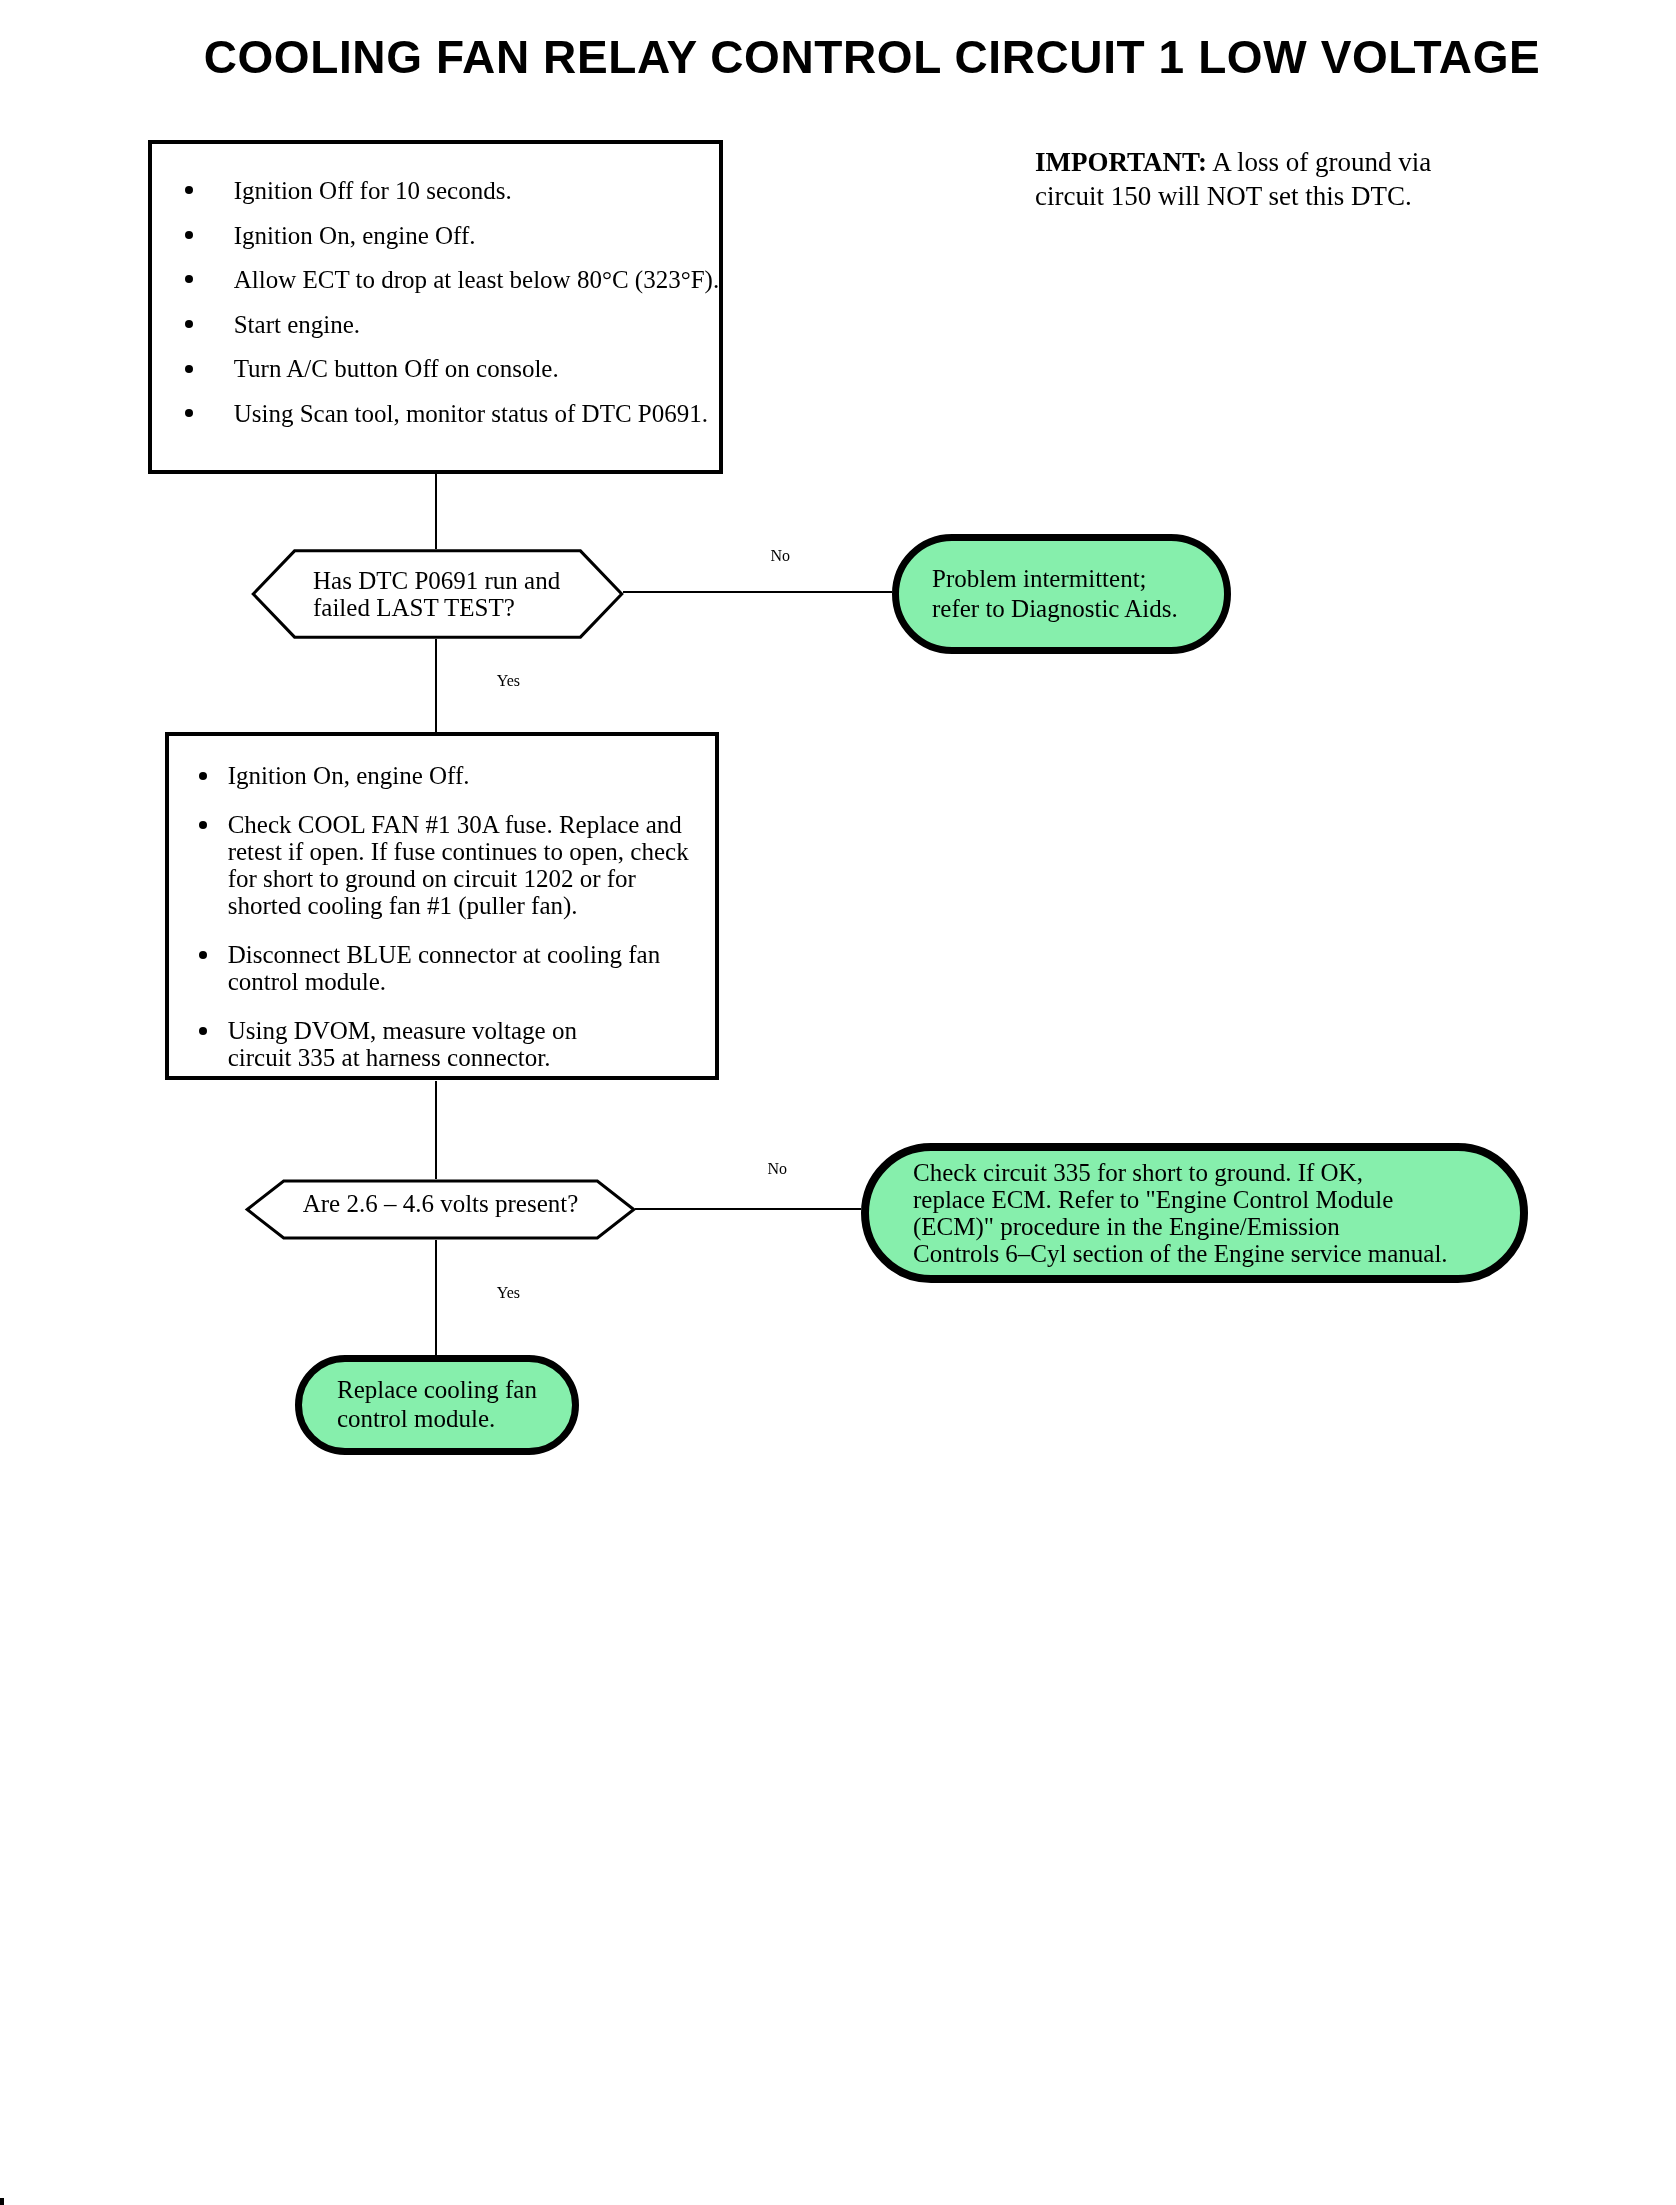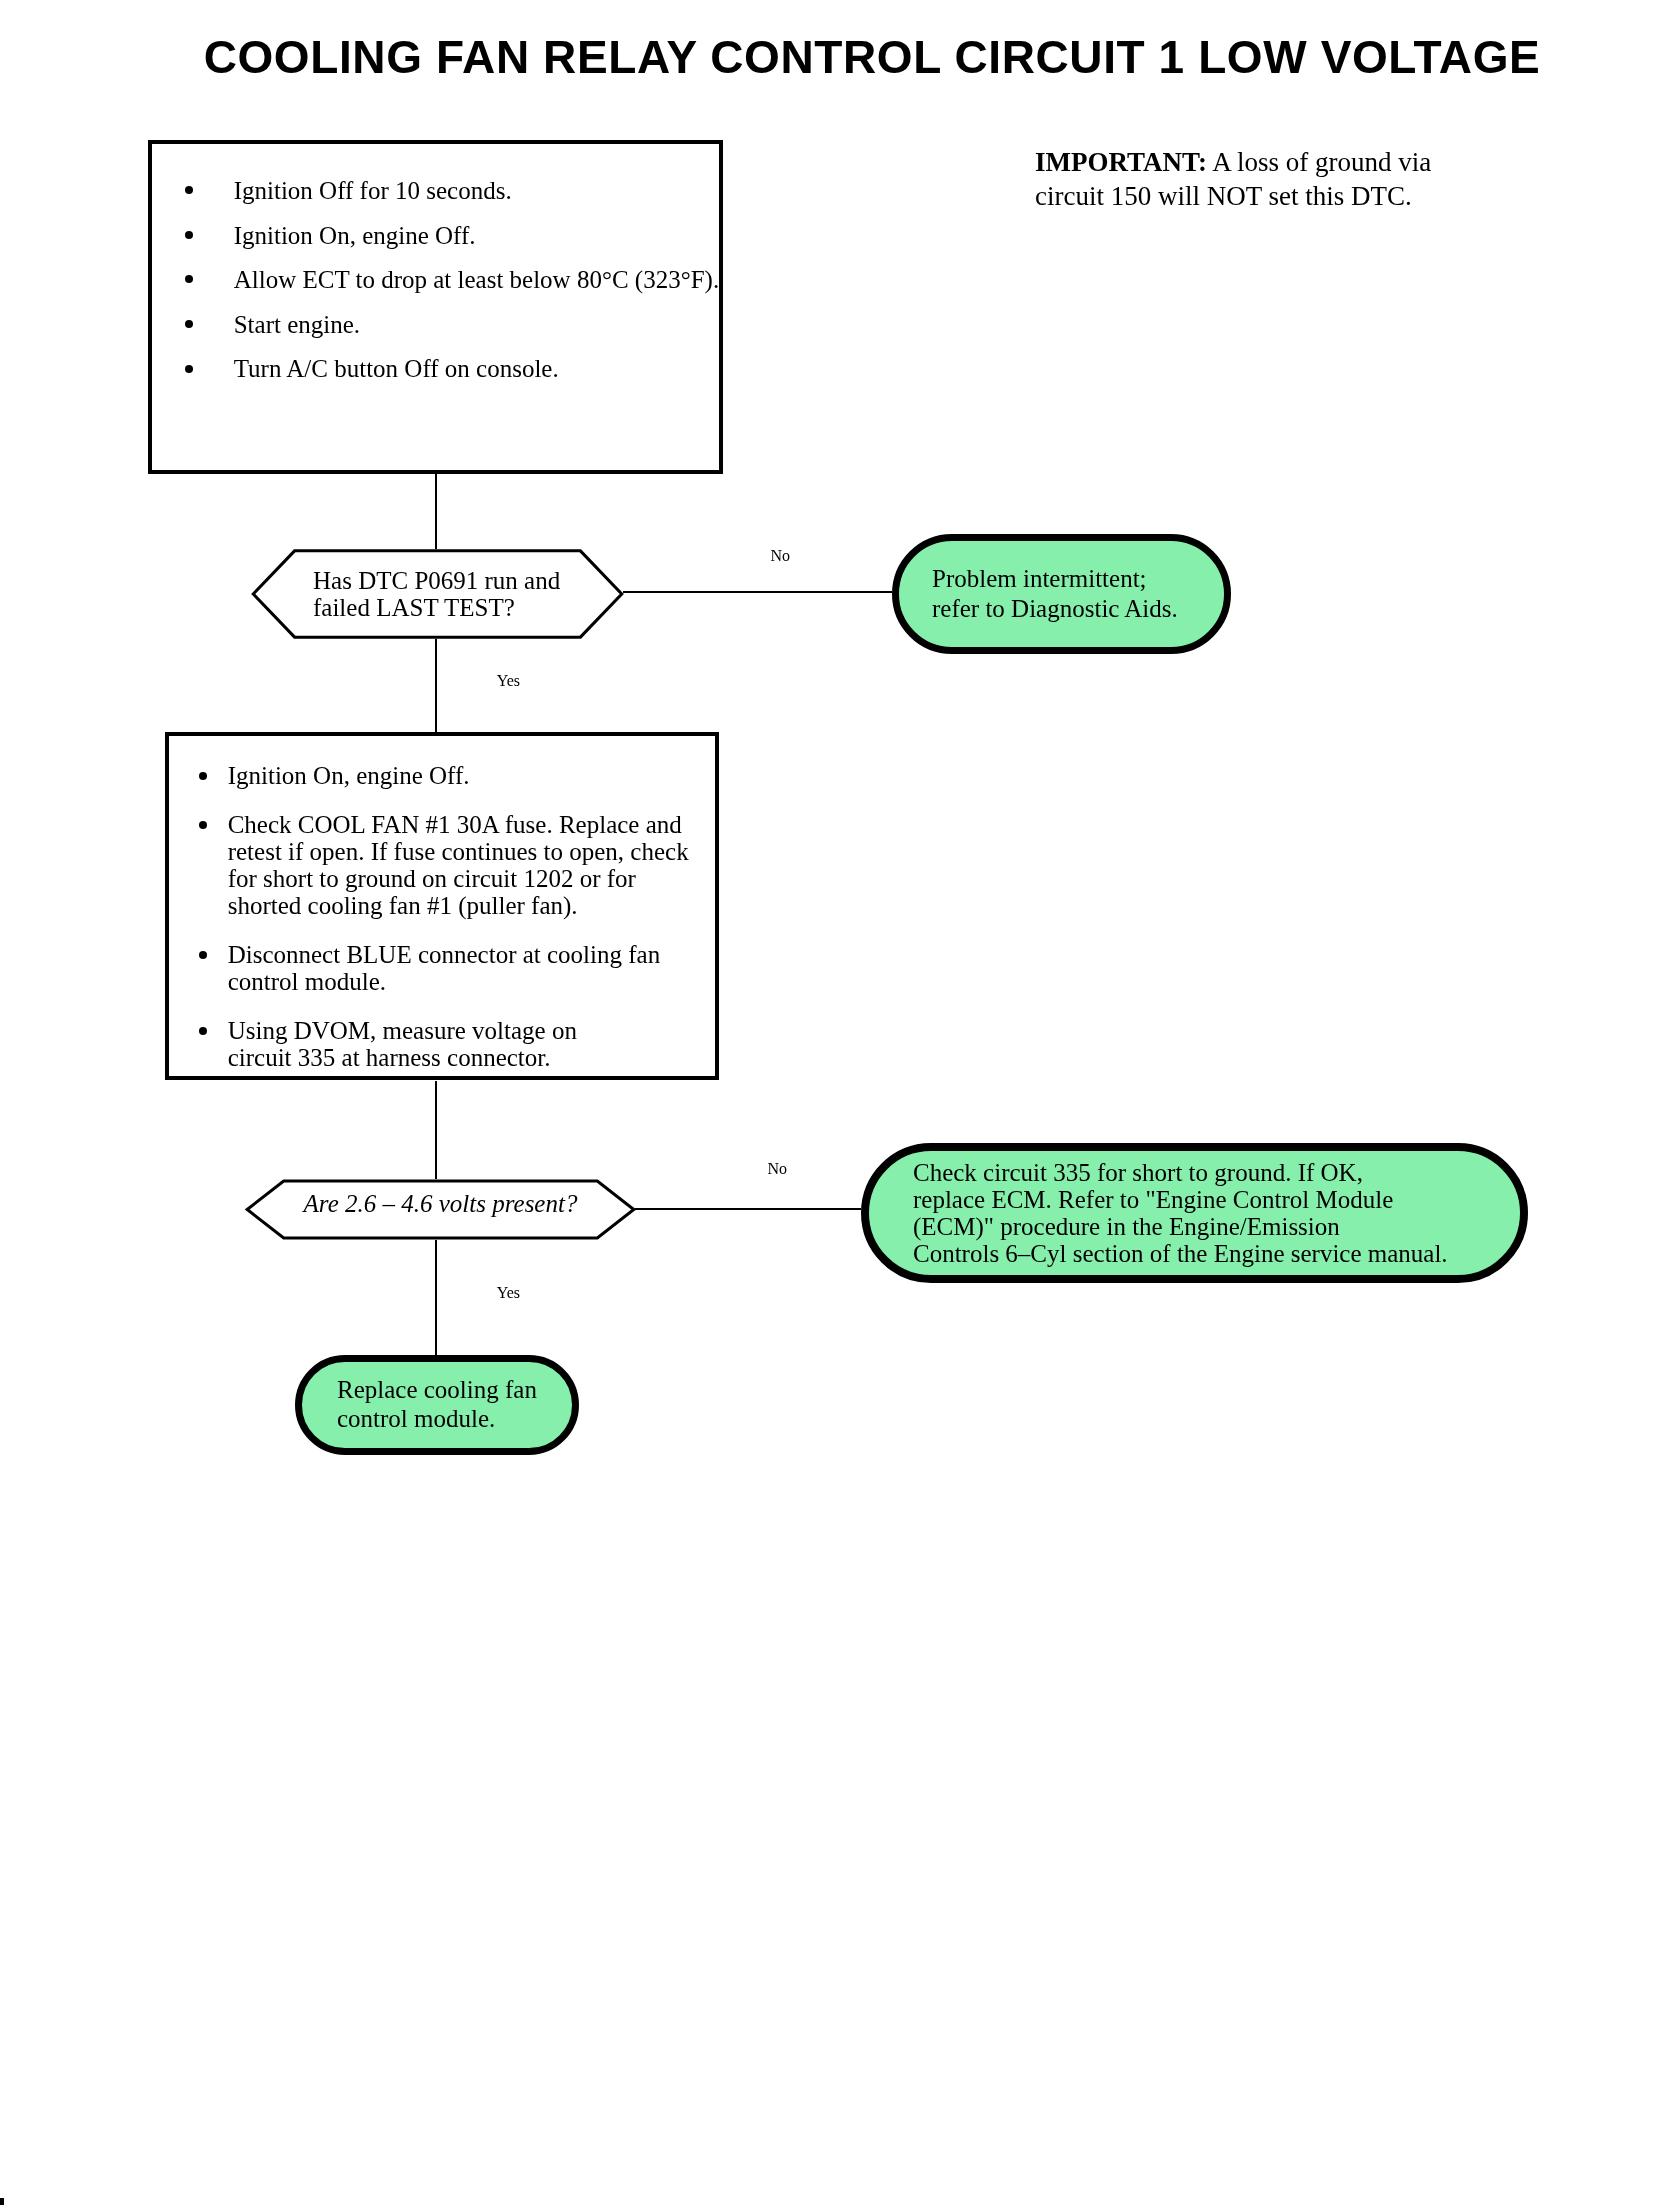--- a/index.html
+++ b/index.html
@@ -116,20 +116,24 @@
       <span class="btext">Allow ECT to drop at least below 80°C (323°F).</span>
     </div>
     <div class="bullet">
       <span class="dot"></span>
       <span class="btext">Start engine.</span>
     </div>
     <div class="bullet">
       <span class="dot"></span>
       <span class="btext">Turn A/C button Off on console.</span>
     </div>
+    <div class="bullet">
+      <span class="dot"></span>
+      <span class="btext">Using Scan tool, monitor status of DTC P0691.</span>
+    </div>
   </div>
 
   <div class="abs line" style="left:435px; top:474px; width:2.4px; height:75px;"></div>
 
   <div class="abs hex hex-1" style="left:252px; top:549px; width:371px; height:90px;">
     <svg width="371" height="90" viewBox="0 0 610 148">
       <polygon points="2,74 70,3 540,3 608,74 540,145 70,145" fill="#ffffff" stroke="#000000" stroke-width="5"></polygon>
     </svg>
     <div class="hextext">Has DTC P0691 run and
 failed LAST TEST?</div>
@@ -162,21 +166,21 @@
     </div>
     <div class="bullet">
       <span class="dot"></span>
       <span class="btext">Using DVOM, measure voltage on
 circuit 335 at harness connector.</span>
     </div>
   </div>
 
   <div class="abs line" style="left:435px; top:1081px; width:2.4px; height:98px;"></div>
 
-  <div class="abs hex hex-2" style="left:246px; top:1179px; width:389px; height:49px;font-style:italic;">
+  <div class="abs hex hex-2" style="left:246px; top:1179px; width:389px; height:49px;">
     <svg width="389" height="61" viewBox="0 0 640 100">
       <polygon points="2,50 62,3 578,3 638,50 578,97 62,97" fill="#ffffff" stroke="#000000" stroke-width="5"></polygon>
     </svg>
     <div class="hextext">Are 2.6 – 4.6 volts present?</div>
   </div>
 
   <div class="abs line" style="left:635px; top:1208px; width:226px; height:2.4px;"></div>
   <div class="abs branch-label" style="left:714px; top:1160px;">No</div>
   <div class="abs pill pill-2">Check circuit 335 for short to ground. If OK,
 replace ECM. Refer to "Engine Control Module

